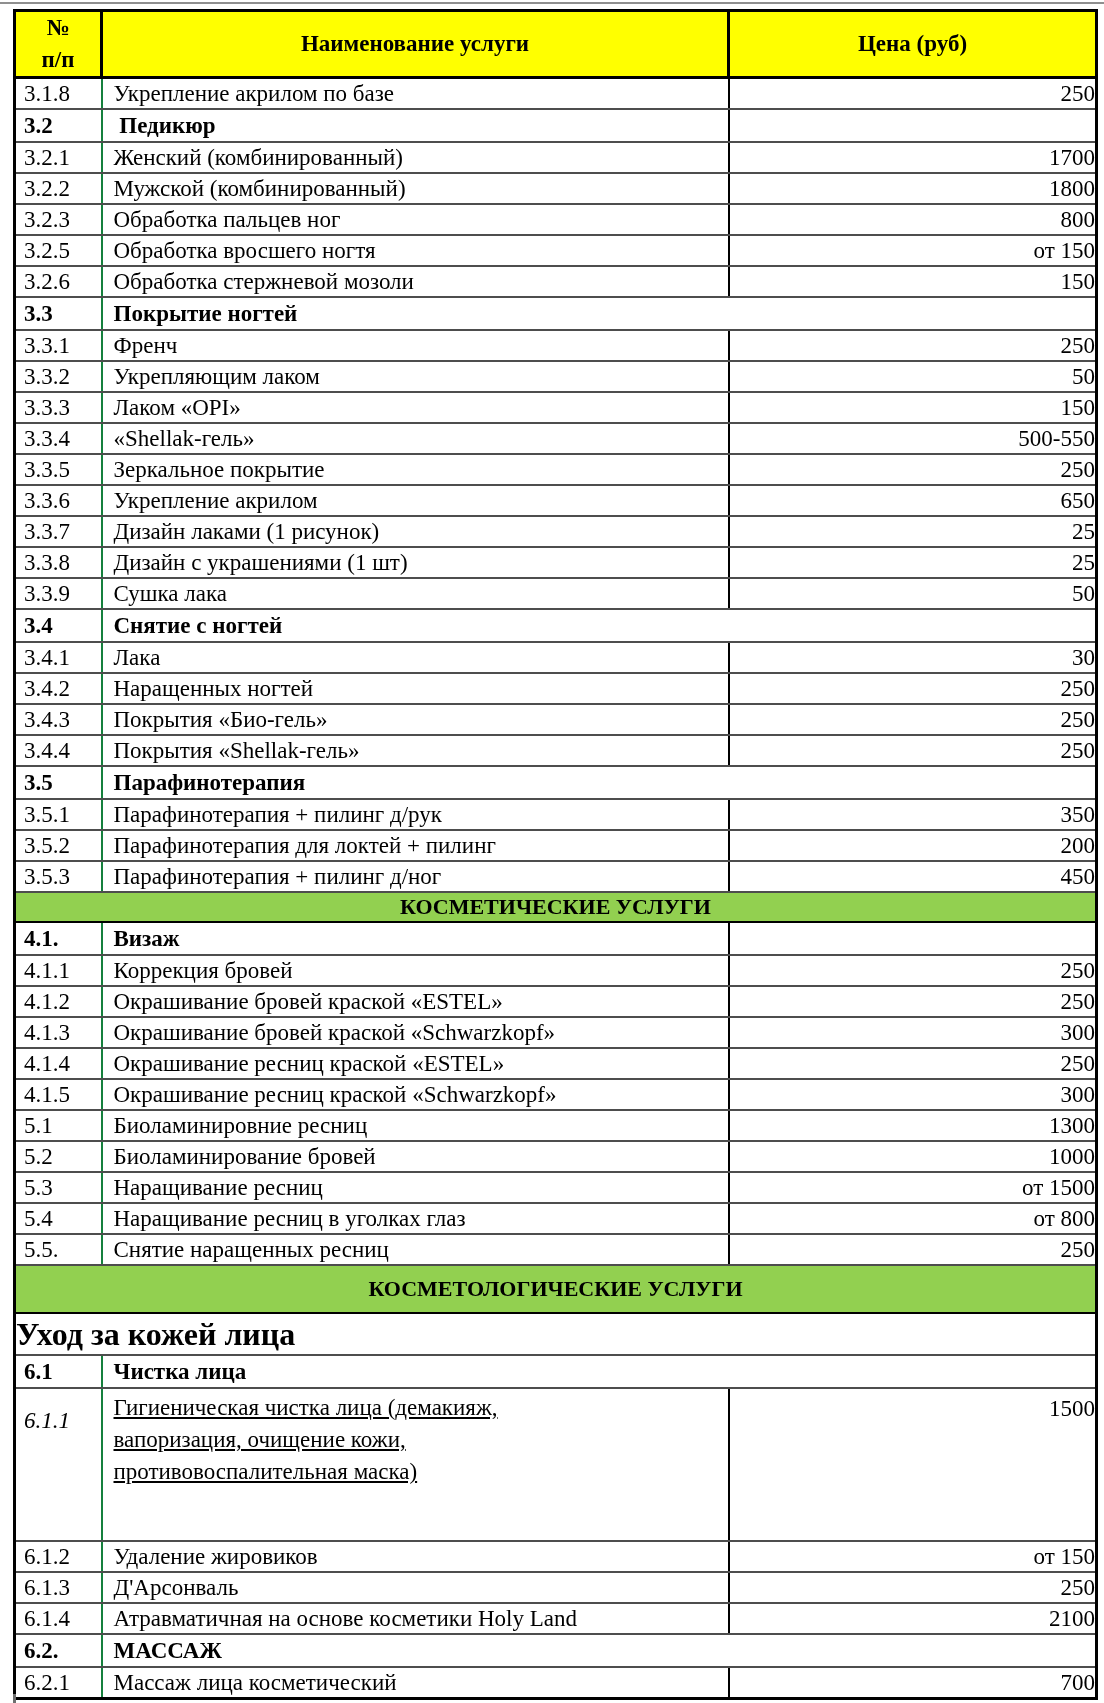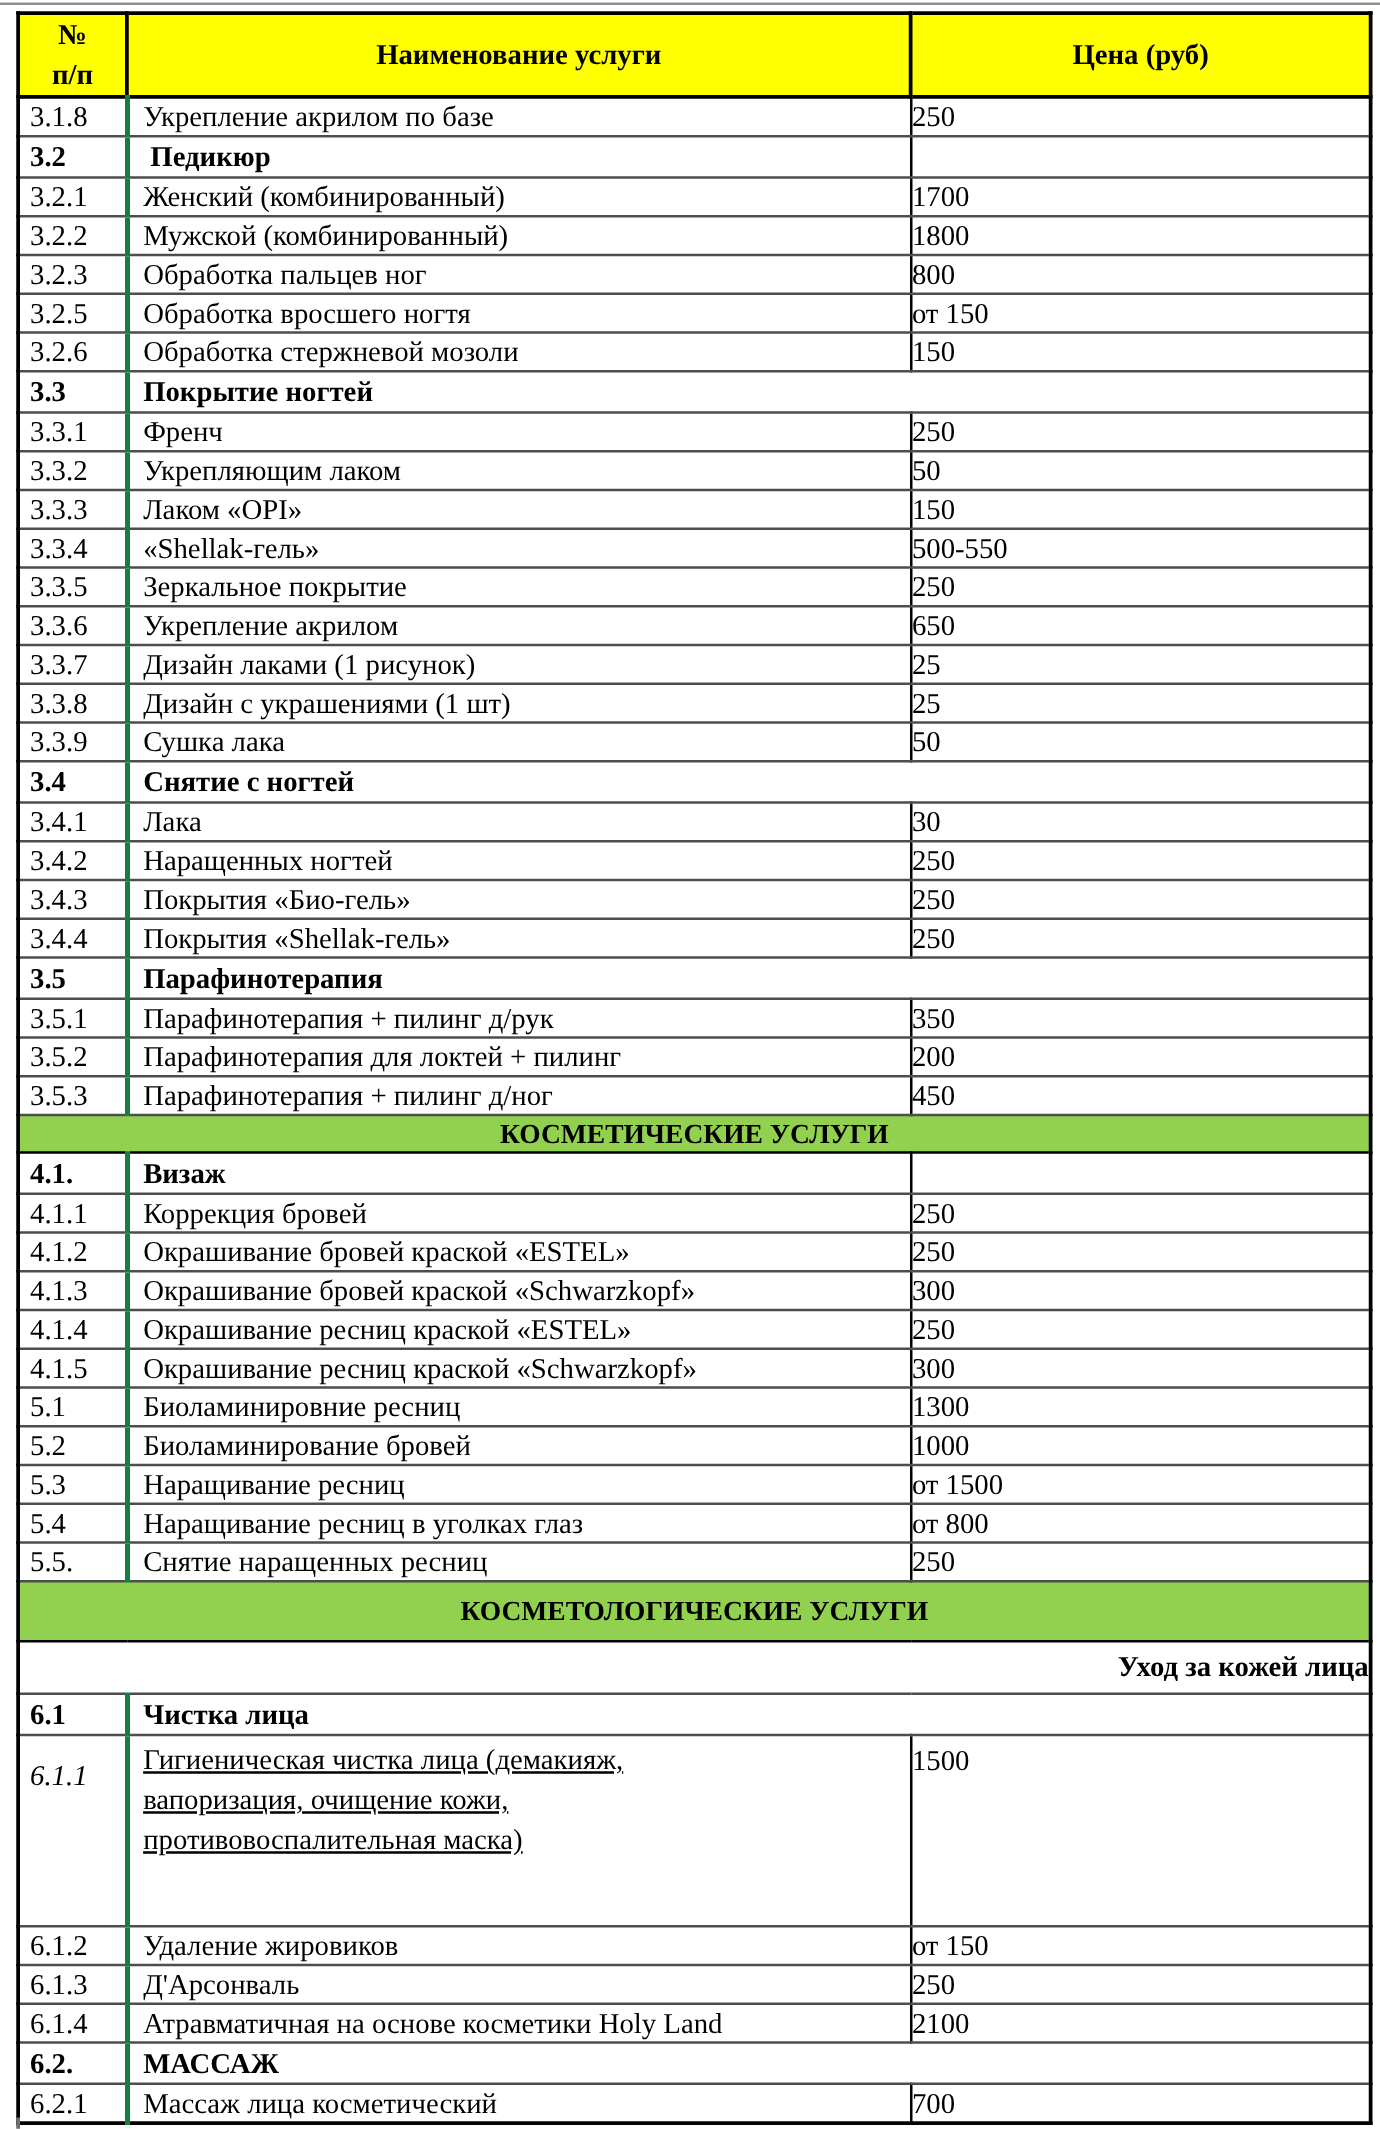--- a/index.html
+++ b/index.html
@@ -24,35 +24,35 @@
     background:var(--header-bg,#FFFF00);
     font-weight:bold; font-size:23px; text-align:center; vertical-align:middle;
     height:62px; border:3px solid #000; padding:0;
   }
   thead th.h-num { white-space:pre-line; line-height:1.4; }
 
   td {
     font-size:23px; padding:0; vertical-align:middle;
     border-top:2px solid #4d4d4d; border-bottom:2px solid #4d4d4d;
   }
-  td.num  { padding-left:8px;  border-right:4px solid #15803d; height:29px; }
+  td.num  { padding-left:8px;  border-right:2px solid #15803d; height:29px; }
   td.name { padding-left:11px; white-space:pre-wrap; }
   td.name.divided { border-right:2px solid #000; }
-  td.price { text-align:left; }
+  td.price { text-align:right; }
 
   tr.sec td { font-weight:bold; height:31px; }
 
   tr.band td {
     background:var(--band-bg,#92D050);
     font-weight:bold; text-align:center; font-size:22px;
     height:28px; border-top:2px solid #000; border-bottom:2px solid #000;
   }
   tr.band.big td { height:46px; }
 
-  tr.center-row td { font-weight:bold; text-align:right; font-size:23px; height:40px; }
+  tr.center-row td { font-weight:bold; text-align:left; font-size:32px; height:40px; }
 
   tr.tall td { vertical-align:top; height:132px; }
   tr.tall td.name  { line-height:32px; padding-top:3px;text-decoration:underline; }
   tr.tall td.price { padding-top:7px; }
   tr.tall td.num   { padding-top:19px;font-style:italic; }
 </style>
 </head>
 <body style="--header-bg: #FFFF00; --band-bg: #92D050;">
 
 <div class="top-line"></div>

